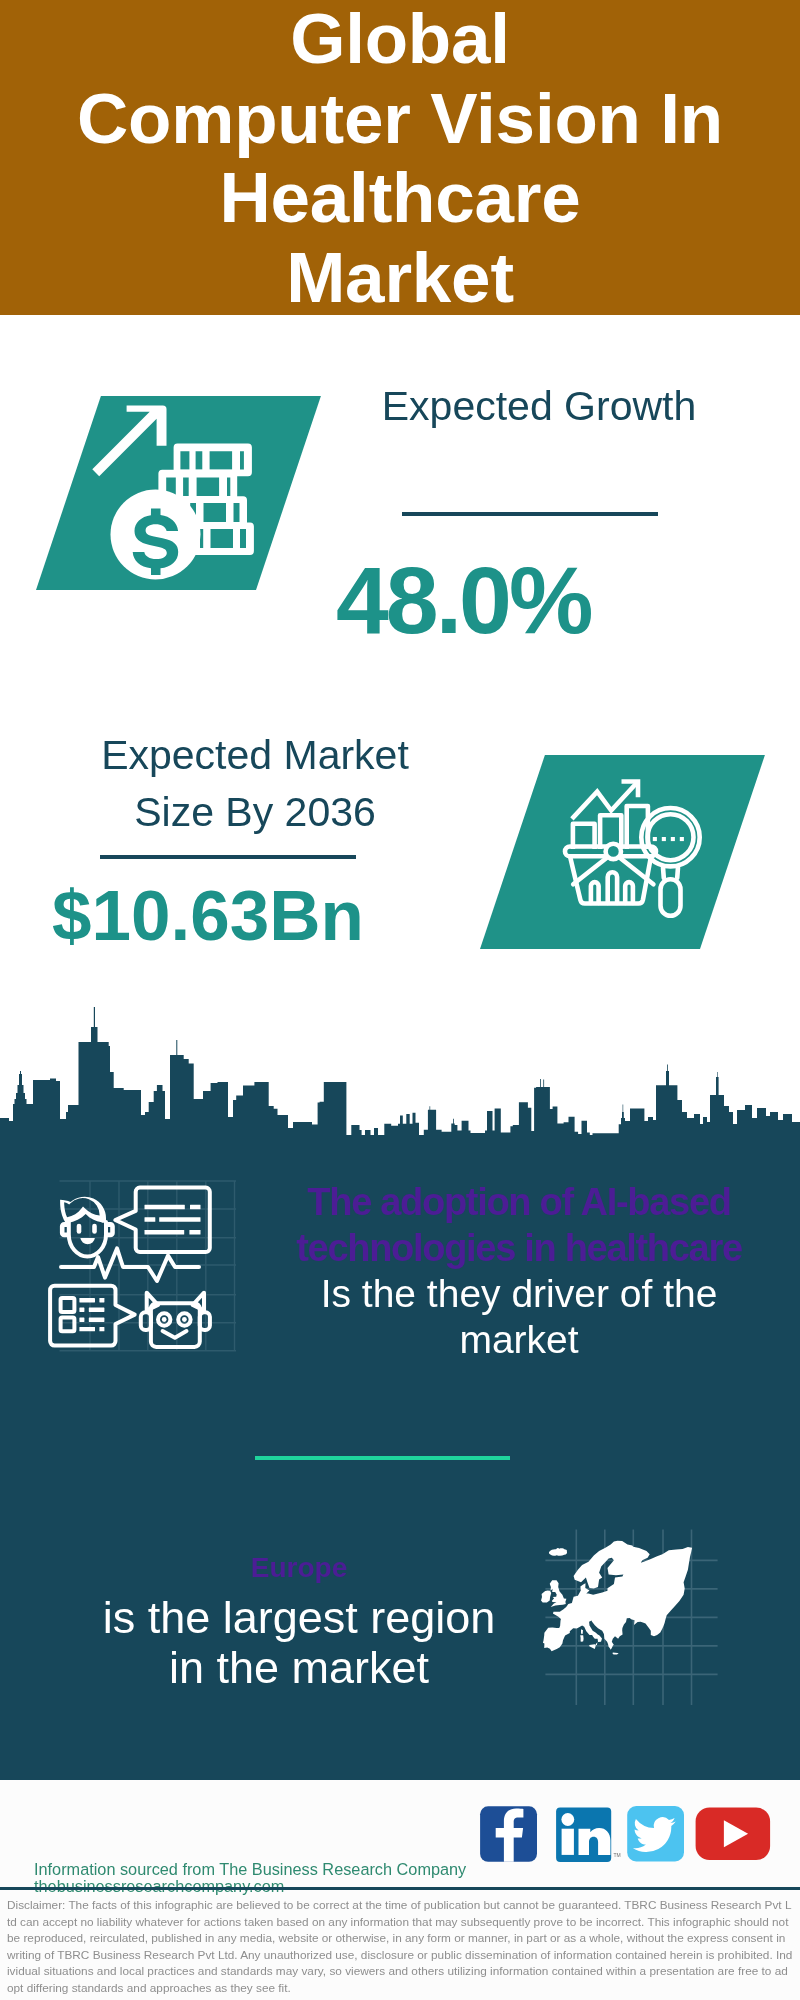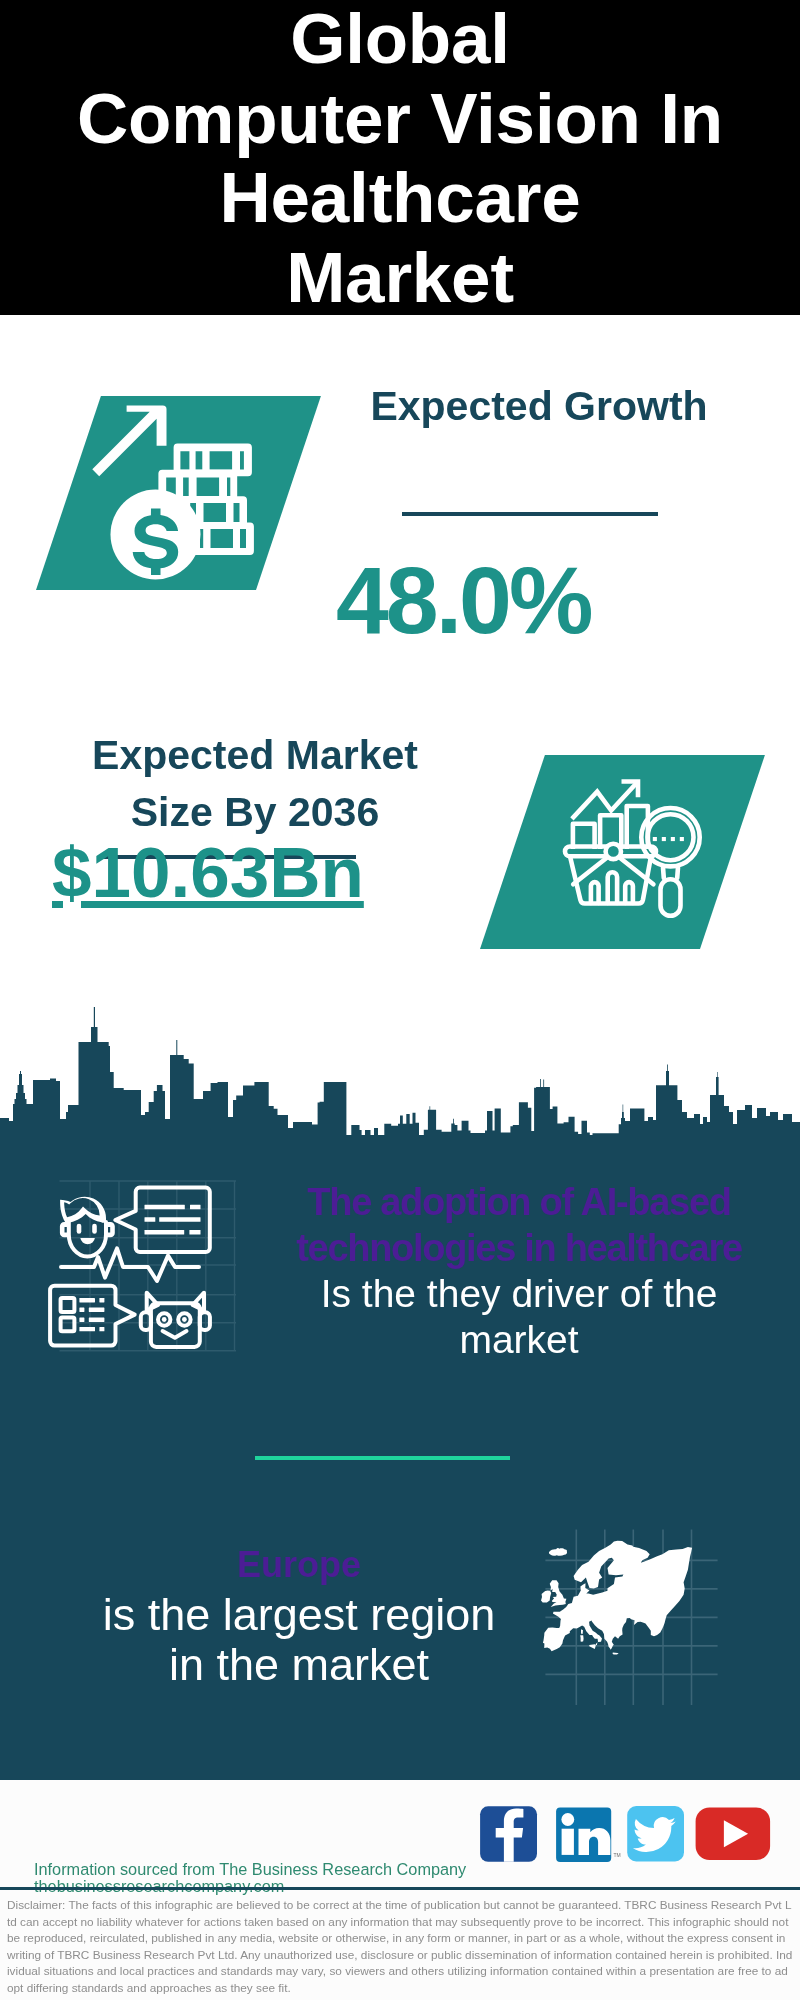--- a/index.html
+++ b/index.html
@@ -1,26 +1,26 @@
 <!DOCTYPE html>
 <html><head>
 <meta charset="utf-8">
 <title>Global Computer Vision In Healthcare Market</title>
 <style>
   html,body{margin:0;padding:0;}
   body{width:800px;height:2000px;background:#ffffff;font-family:"Liberation Sans",sans-serif;overflow:hidden;}
   .page{position:relative;width:800px;height:2000px;}
 
   
-  .header{position:absolute;left:0;top:0;width:800px;height:315px;background:#000000;}
+  .header{position:absolute;left:0;top:0;width:800px;height:315px;background:#a16207;}
   .header h1{margin:0;color:#ffffff;font-weight:bold;text-align:center;font-size:71px;line-height:79.5px;letter-spacing:-0.2px;padding-top:0px;position:absolute;left:0;top:-1px;width:800px;}
 
   .par{position:absolute;background:#1f9288;}
 
-  .stat-title{position:absolute;color:#17475a;font-weight:bold;text-align:center;font-size:41px;line-height:57px;}
+  .stat-title{position:absolute;color:#17475a;font-weight:normal;text-align:center;font-size:41px;line-height:57px;}
   .stat-rule{position:absolute;height:4px;background:#17475a;}
   .stat-value{position:absolute;color:#1d9289;font-weight:bold;}
 
   
   .dark{position:absolute;left:0;top:1135px;width:800px;height:645px;background:#17475a;}
   .skyline{position:absolute;left:0;top:1005px;width:800px;height:160px;}
 
   .blurb{position:absolute;text-align:center;color:#ffffff;font-size:39px;line-height:46px;}
   .blurb .hi{color:#4c1d95;font-weight:bold;font-size:38px;letter-spacing:-1.3px;}
   .sep{position:absolute;height:4px;background:#1fd49c;}
@@ -57,21 +57,21 @@
       <circle cx="155.5" cy="534.5" r="45"></circle>
       <path fill="#1d9289" d="M151 508.5 h9.5 v6.6 c10.1 1.3 16.7 7.5 17.6 15.9 h-11.5 c-0.9 -4 -5.1 -6.7 -10.9 -6.7 -6.1 0 -10.1 2.4 -10.1 6.1 0 3.1 2.4 4.9 8.4 6.1 l8.6 1.7 c10.9 2.1 15.6 6.4 15.6 13.8 0 9.1 -7 15.1 -17.7 16.3 v6.6 h-9.5 v-6.6 c-10.8 -1.2 -17.7 -7.3 -18.3 -16.2 h11.6 c0.7 4.3 5.3 7 11.8 7 6.3 0 10.7 -2.5 10.7 -6.2 0 -3 -2.3 -4.8 -8.1 -6 l-9 -1.8 c-10.3 -2 -15.2 -6.7 -15.2 -14 0 -8.6 6.6 -14.5 16.4 -15.9 z"></path>
     </g>
   </svg>
   <div class="stat-title" style="left:339px;top:378px;width:400px;"><span>Expected Growth</span><br></div>
   <div class="stat-rule" style="left:402px;top:512px;width:256px;"></div>
   <div class="stat-value" style="left:336px;top:546px;width:400px;font-size:95px;letter-spacing:-3px;line-height:normal;">48.0%</div>
 
   <div class="stat-title" style="left:55px;top:727px;width:400px;"><span>Expected Market</span><br><span>Size By 2036</span></div>
   <div class="stat-rule" style="left:100px;top:855px;width:256px;"></div>
-  <div class="stat-value" style="left:52px;top:832px;width:400px;font-size:71px;line-height:normal;text-decoration:underline;">$10.63Bn</div>
+  <div class="stat-value" style="left:52px;top:875px;width:400px;font-size:71px;line-height:normal;">$10.63Bn</div>
   <div class="par" style="left:480px;top:755px;width:220px;height:194px;transform:skewX(-18.5deg);transform-origin:bottom left;"></div>
   <svg class="icon-market" viewBox="555 765 155 165" style="position:absolute;left:555px;top:765px;width:155px;height:165px;overflow:visible;">
     <g fill="none" stroke="#ffffff" stroke-width="4.6" stroke-linecap="round" stroke-linejoin="round">
 
       <polyline stroke-linecap="butt" stroke-linejoin="miter" points="571.9,818.9 597.2,791.7 611.2,810.5 638,781.5"></polyline>
       <polyline stroke-linecap="butt" stroke-linejoin="miter" points="621.5,781.5 638,781.5 638,797.3"></polyline>
 
       <path stroke-linecap="butt" d="M572.9 849 v-25.3 h21.7 v25.3"></path>
       <path stroke-linecap="butt" d="M600.1 849 v-33.8 h21.2 v33.8"></path>
       <path stroke-linecap="butt" d="M626.7 849 v-43 h21.2 v43"></path>
@@ -174,21 +174,21 @@
       <path d="M556.5 1580.3 L558.6 1583.2 L558.2 1586.9 L559.6 1591.6 L562.4 1594.8 L563.9 1598.5 L566.4 1598.8 L565.4 1601.7 L565.8 1603.9 L562.8 1604.8 L559.6 1605.1 L555.4 1605.4 L550.7 1607.0 L553.9 1603.6 L556.5 1602.3 L552.6 1602.0 L551.8 1601.0 L554.1 1598.2 L552.6 1597.0 L556.2 1596.7 L556.7 1594.5 L555.2 1591.9 L552.2 1591.9 L552.6 1588.8 L550.5 1590.7 L550.9 1586.9 L549.7 1583.8 L552.2 1580.3 L554.3 1580.3 Z"></path>
       <path d="M550.1 1590.7 L551.2 1592.9 L550.1 1597.0 L549.7 1600.4 L546.9 1602.6 L542.7 1602.6 L541.0 1600.4 L542.0 1597.0 L541.6 1594.1 L545.2 1591.0 L547.6 1590.4 Z"></path>
       <path d="M549.5 1551.5 c1.6 -1.8 4.1 -2.6 6.6 -2.3 c0.9 -1.3 2.3 -1.5 3.2 -0.5 c1.9 -0.9 4.3 -0.5 5.6 0.9 c1.4 -0.3 2.3 0.6 2 1.8 c0.6 1.6 -0.6 3.1 -2.6 3.3 c-2.1 1.2 -5.1 1.4 -7.6 0.5 c-2.2 0.9 -4.6 0.7 -6 -0.5 c-1.8 -0.6 -2.3 -2.2 -1.2 -3.2 z"></path>
       <path d="M589.3 1645.0 L594.8 1644.3 L595.9 1645.0 L594.8 1649.0 L589.3 1646.2 Z"></path>
       <path d="M580.2 1635.2 L583.2 1635.2 L583.6 1638.7 L583.2 1641.2 L581.9 1641.8 L580.6 1641.5 L580.6 1637.7 Z"></path>
       <path d="M581.0 1629.3 L583.0 1630.2 L582.7 1633.7 L581.5 1634.3 L581.0 1632.4 Z"></path>
       <path d="M612.8 1652.5 L617.5 1653.1 L618.6 1653.4 L616.9 1654.4 L613.7 1654.4 L612.6 1653.7 Z"></path>
     </g>
   </svg>
   <div class="blurb" style="left:59px;top:1537px;width:480px;font-size:45px;line-height:50px;">
-    <span class="hi" style="font-size:36px;letter-spacing:0;">Europe</span><br>
+    <span class="hi" style="font-size:28px;letter-spacing:0;">Europe</span><br>
     <span>is the largest region</span><br>
     <span>in the market</span>
   </div>
 
   <div class="footer"></div>
   <div class="src" style="left:34px;top:1816px;">Information sourced from The Business Research Company</div>
   <div class="src" style="left:34px;top:1833px;text-align:right;">thebusinessresearchcompany.com</div>
 
   <svg class="social" viewBox="475 1804 300 62" style="left:475px;top:1804px;width:300px;height:62px;">
     <g>

